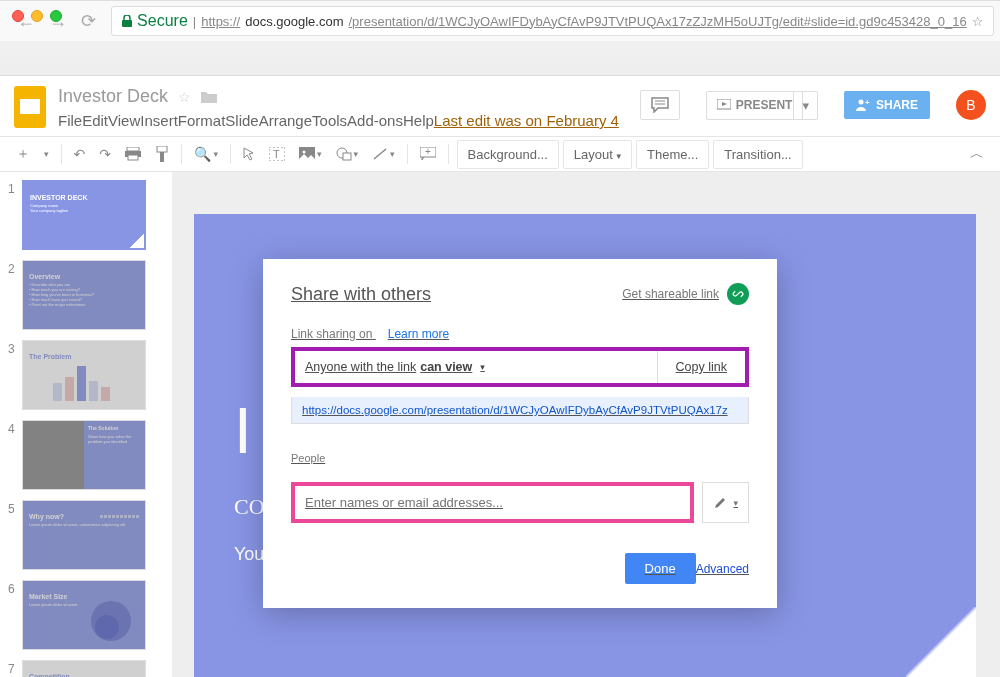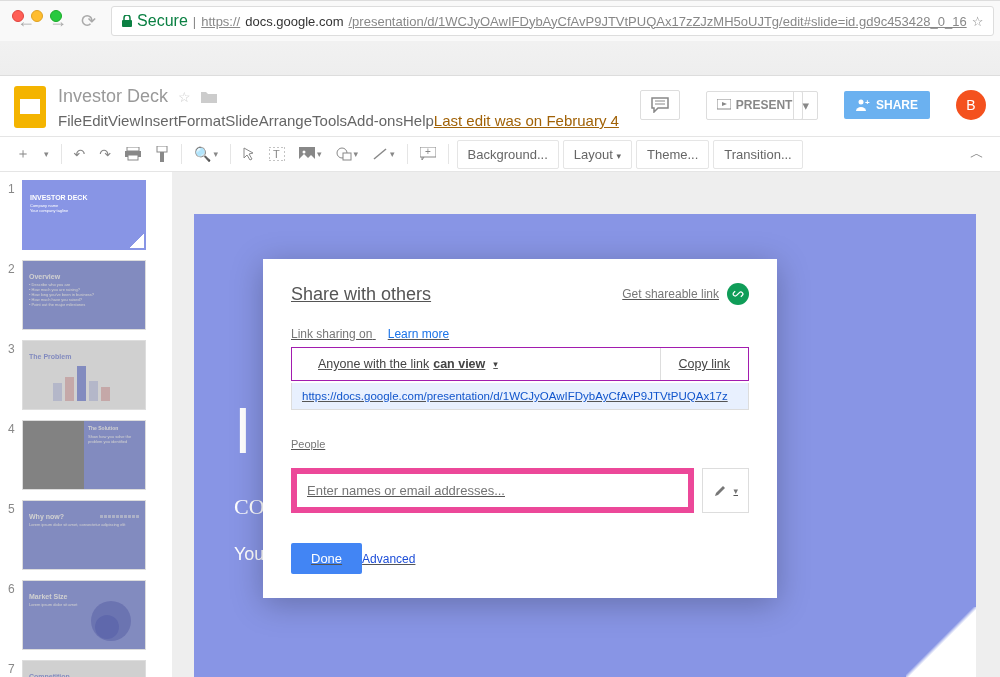--- a/index.html
+++ b/index.html
@@ -67,30 +67,30 @@
 .slide-text-main { position: absolute; left: 40px; top: 180px; color: #fff; font-size: 64px; font-weight: 300; letter-spacing: 2px;}
 .slide-text-sub1 { position: absolute; left: 40px; top: 280px; color: #fff; font-size: 22px; font-family: Liberation Serif, serif; }
 .slide-text-sub2 { position: absolute; left: 40px; top: 330px; color: #fff; font-size: 18px; }
 .modal { position: absolute; top: 259px; left: 263px; width: 514px; background: #fff; border-radius: 0; box-shadow: 0 6px 30px rgba(0,0,0,0.25); padding: 24px 28px; text-decoration: underline; }
 .modal-header { display: flex; justify-content: space-between; align-items: center; margin-bottom: 22px; }
 .modal-title { font-size: 18px; color: #555; font-weight: normal; }
 .shareable-link { display: flex; align-items: center; gap: 8px; font-size: 12px; color: #777; }
 .link-circle { width: 22px; height: 22px; border-radius: 50%; background: #0f9d58; display: flex; align-items: center; justify-content: center; color: #fff; font-size: 12px; }
 .link-sharing-row { font-size: 12px; color: #777; margin-bottom: 6px; }
 .learn-more { color: #1a73e8; margin-left: 12px; }
-.share-controls { border: 1px solid #a21caf; display: flex; margin-bottom: 2px; padding-left: 16px; }
+.share-controls { border: 4px solid #a21caf; display: flex; margin-bottom: 10px; }
 .share-select { flex: 1; padding: 9px 10px; font-size: 12.5px; color: #444; display: flex; align-items: center; gap: 4px; border-right: 1px solid #ddd; }
 .share-select .bold { font-weight: bold; }
 .copy-link-btn { padding: 9px 18px; font-size: 12.5px; color: #444; }
 .url-display { border: 1px solid #ddd; border-top: none; background: #e8f0fe; padding: 7px 10px; font-size: 11.5px; color: #1155cc; white-space: nowrap; overflow: hidden; margin-bottom: 28px; }
 .people-label { font-size: 11px; color: #777; margin-bottom: 18px; }
 .people-row { display: flex; gap: 8px; margin-bottom: 30px; }
-.people-input { flex: 1; border: 6px solid #ec4899; padding: 9px 10px; font-size: 13px; color: #aaa; }
+.people-input { flex: 1; border: 4px solid #ec4899; padding: 9px 10px; font-size: 13px; color: #aaa; }
 .pencil-btn { border: 1px solid #ddd; padding: 6px 10px; display: flex; align-items: center; gap: 6px; color: #777; }
-.modal-footer { display: flex; justify-content: flex-start; align-items: center; }
+.modal-footer { display: flex; justify-content: flex-end; align-items: center; }
 .done-btn { background: #4285f4; color: #fff; padding: 8px 20px; border-radius: 2px; font-size: 13px; }
 .advanced { font-size: 12px; color: #1d4ed8; }
 
 svg { display: block; }
 </style>
 </head>
 <body>
 
 <div class="browser-chrome">
   <div class="window-controls">

